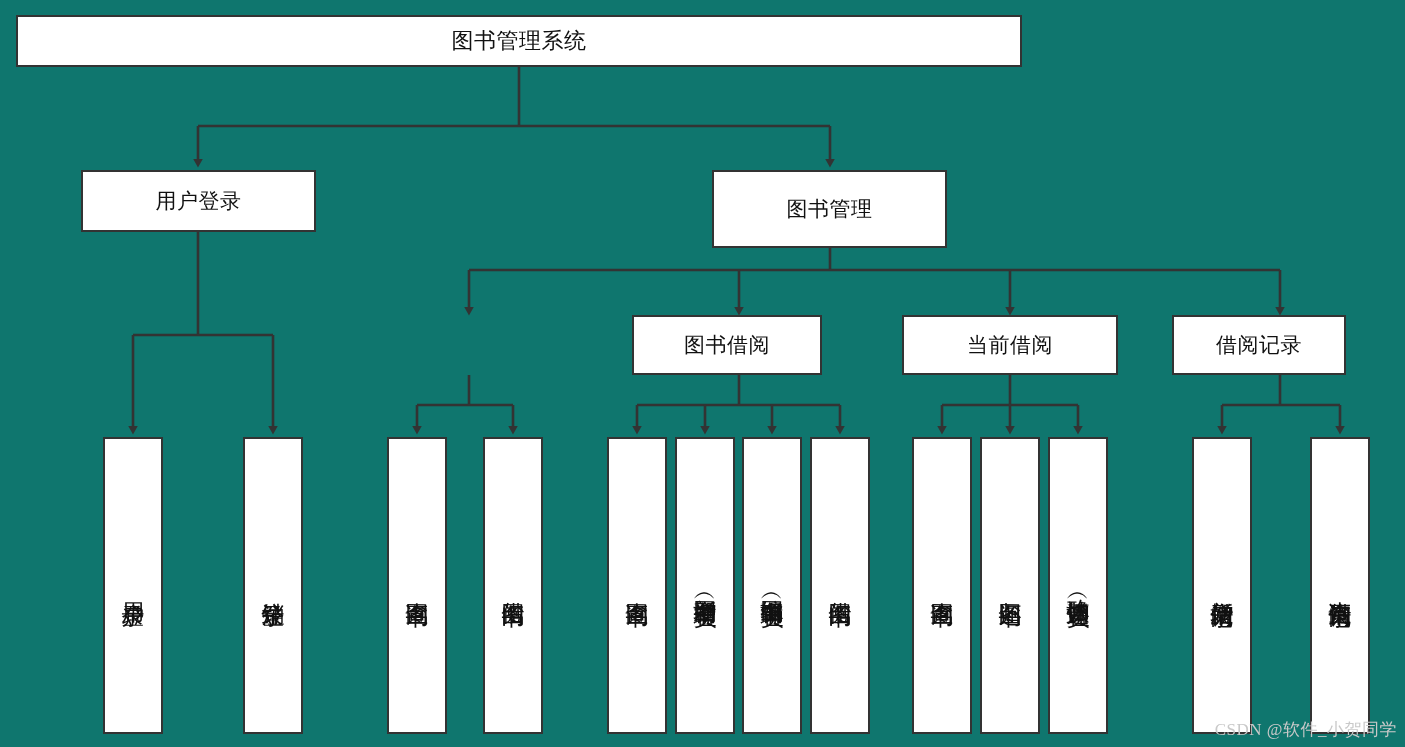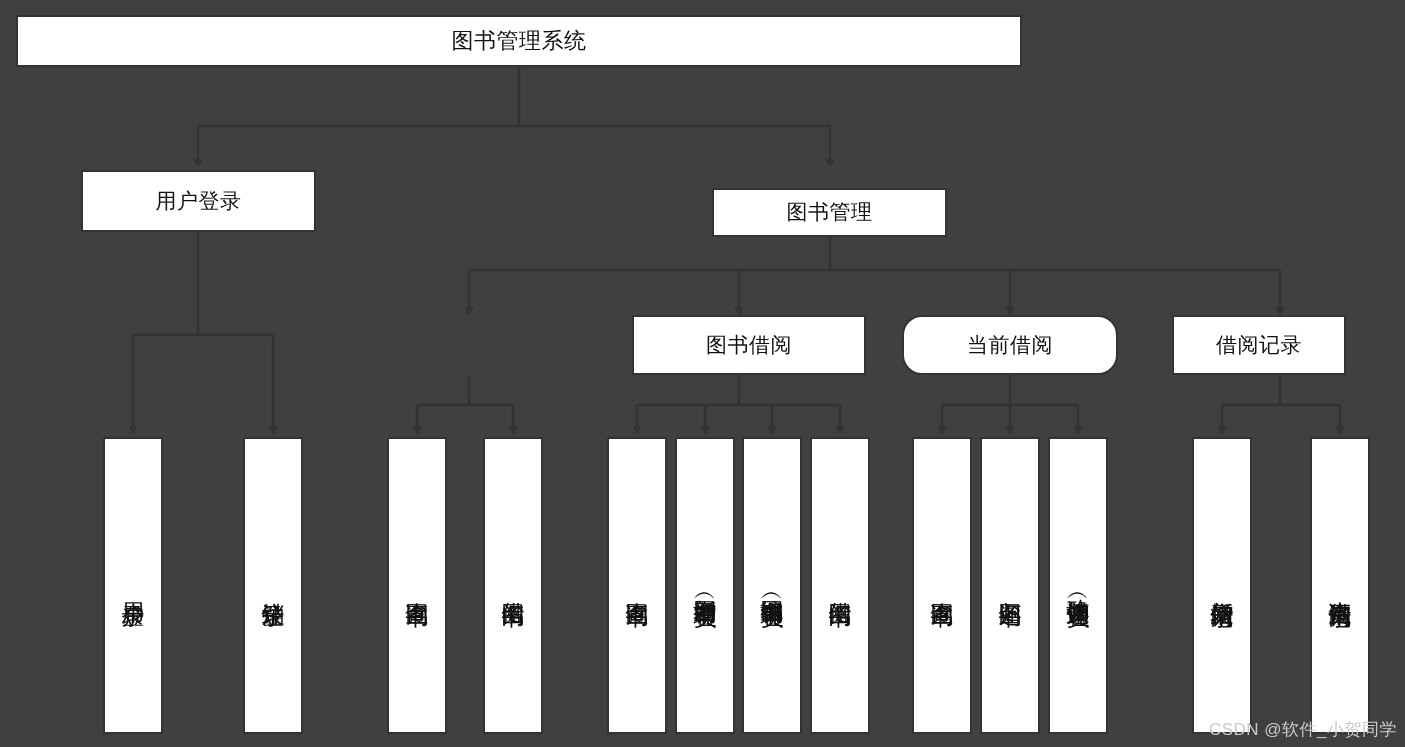--- a/index.html
+++ b/index.html
@@ -7,22 +7,23 @@
     padding: 0;
     background: #ffffff;
   }
   body {
     font-family: "Liberation Sans", "DejaVu Sans", sans-serif;
   }
   #canvas {
     position: relative;
     width: 1405px;
     height: 747px;
-    background: #404040;
+    background: #0f766e;
     overflow: hidden;
+    font-family: Liberation Serif, serif;
   }
   svg.wires {
     position: absolute;
     left: 0;
     top: 0;
     width: 1405px;
     height: 747px;
     pointer-events: none;
   }
   .node {
@@ -127,28 +128,28 @@
     </g>
   </svg>
 
   <div class="node root horiz" style="left:16px; top:15px; width:1006px; height:52px;">
     <span class="label">图书管理系统</span>
   </div>
 
   <div class="node horiz" style="left:81px; top:170px; width:235px; height:62px;">
     <span class="label">用户登录</span>
   </div>
-  <div class="node horiz" style="left:712px; top:188px; width:235px; height:49px;">
+  <div class="node horiz" style="left:712px; top:170px; width:235px; height:78px;">
     <span class="label">图书管理</span>
   </div>
 
-  <div class="node horiz" style="left:632px; top:315px; width:234px; height:60px;">
+  <div class="node horiz" style="left:632px; top:315px; width:190px; height:60px;">
     <span class="label">图书借阅</span>
   </div>
-  <div class="node horiz" style="left:902px; top:315px; width:216px; height:60px;border-radius:20px;">
+  <div class="node horiz" style="left:902px; top:315px; width:216px; height:60px;">
     <span class="label">当前借阅</span>
   </div>
   <div class="node horiz" style="left:1172px; top:315px; width:174px; height:60px;">
     <span class="label">借阅记录</span>
   </div>
 
   <div class="node vert" style="left:103px; top:437px; width:60px; height:297px;">
     <span class="label">用户登录</span>
   </div>
   <div class="node vert" style="left:243px; top:437px; width:60px; height:297px;">

